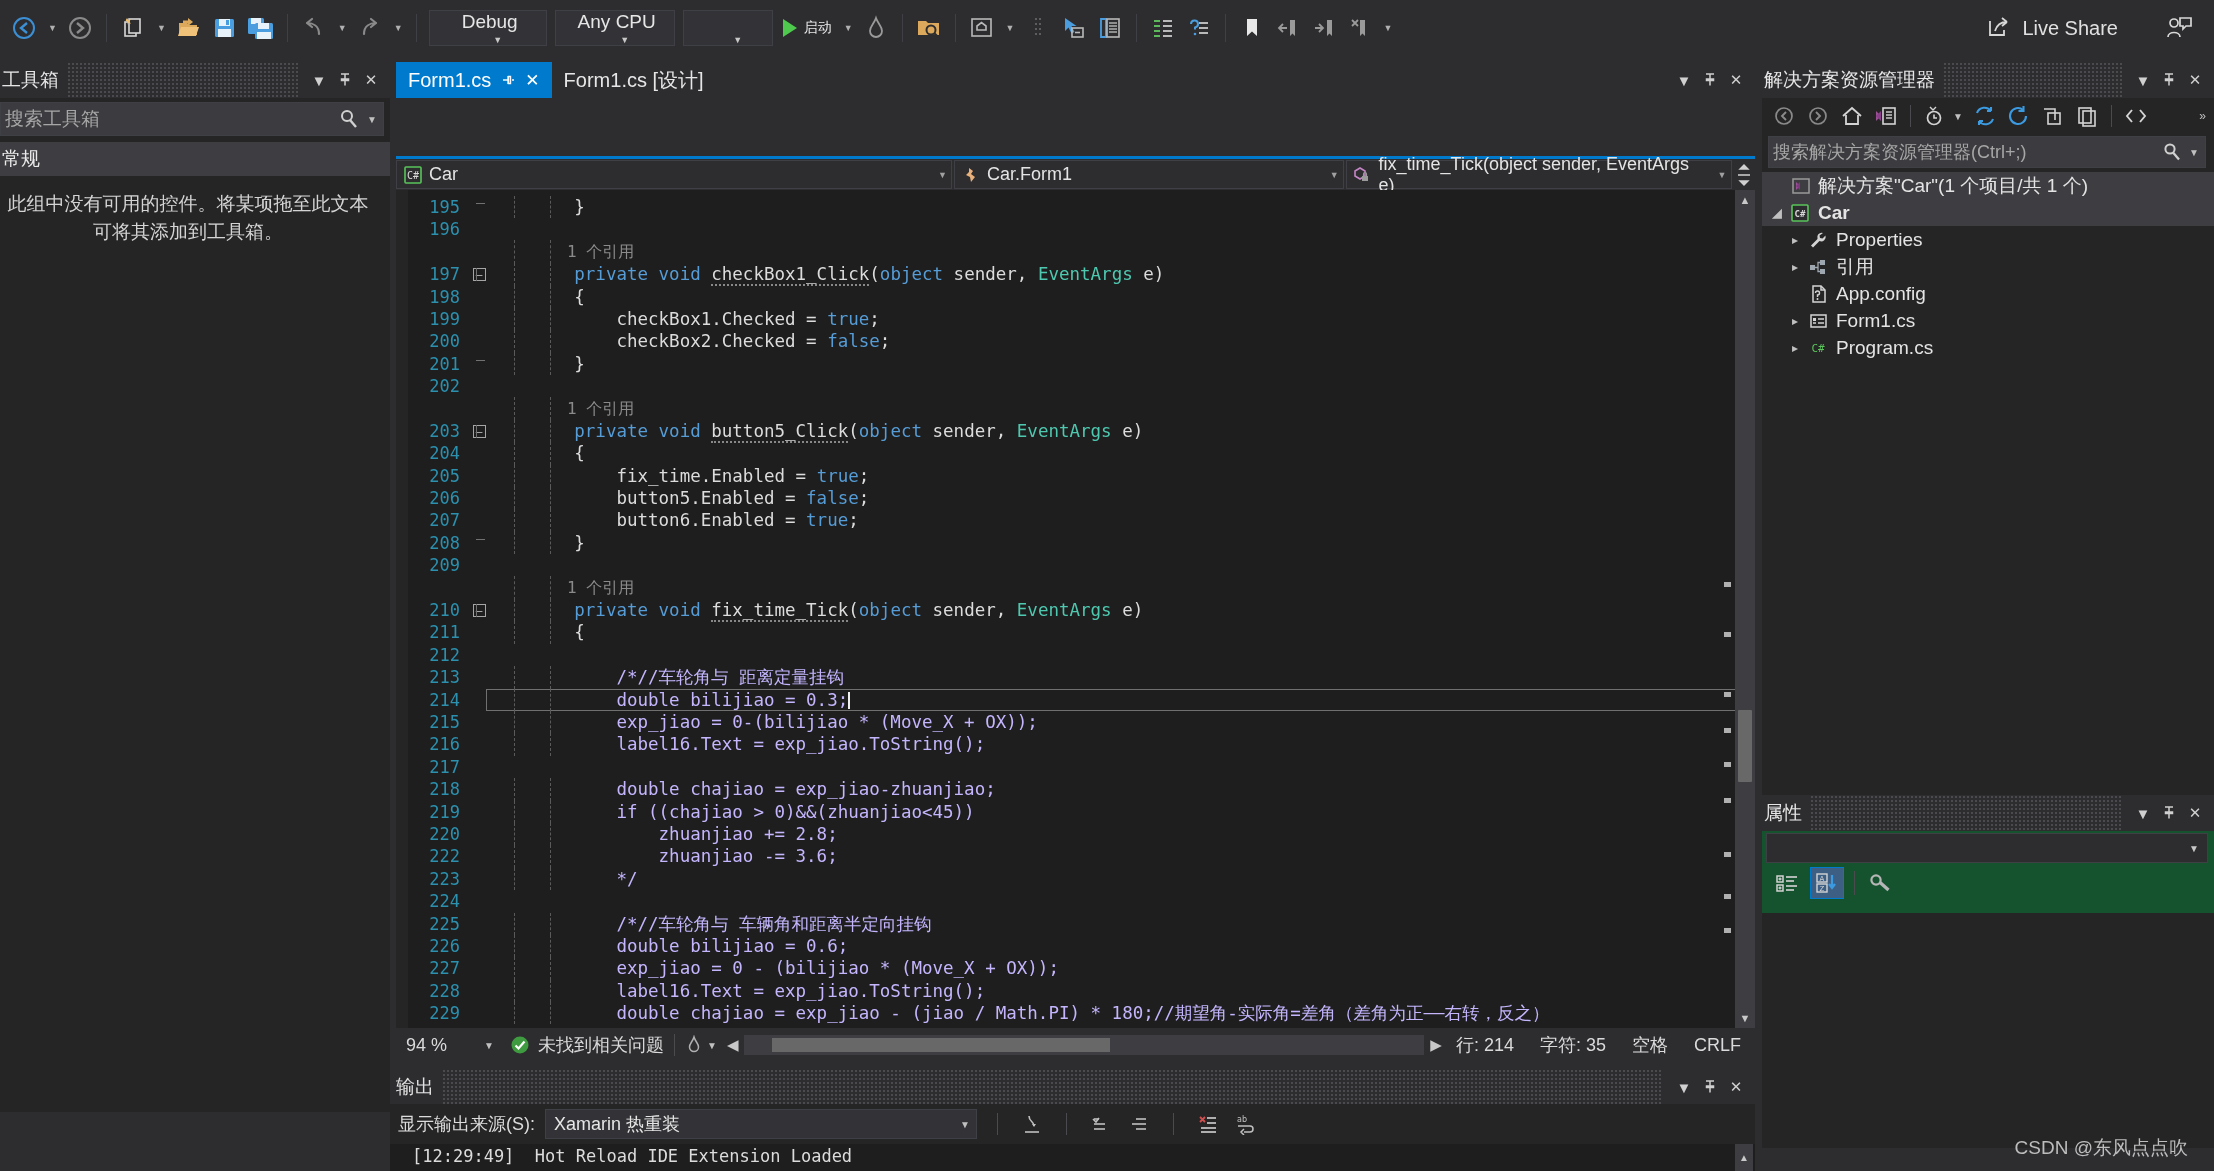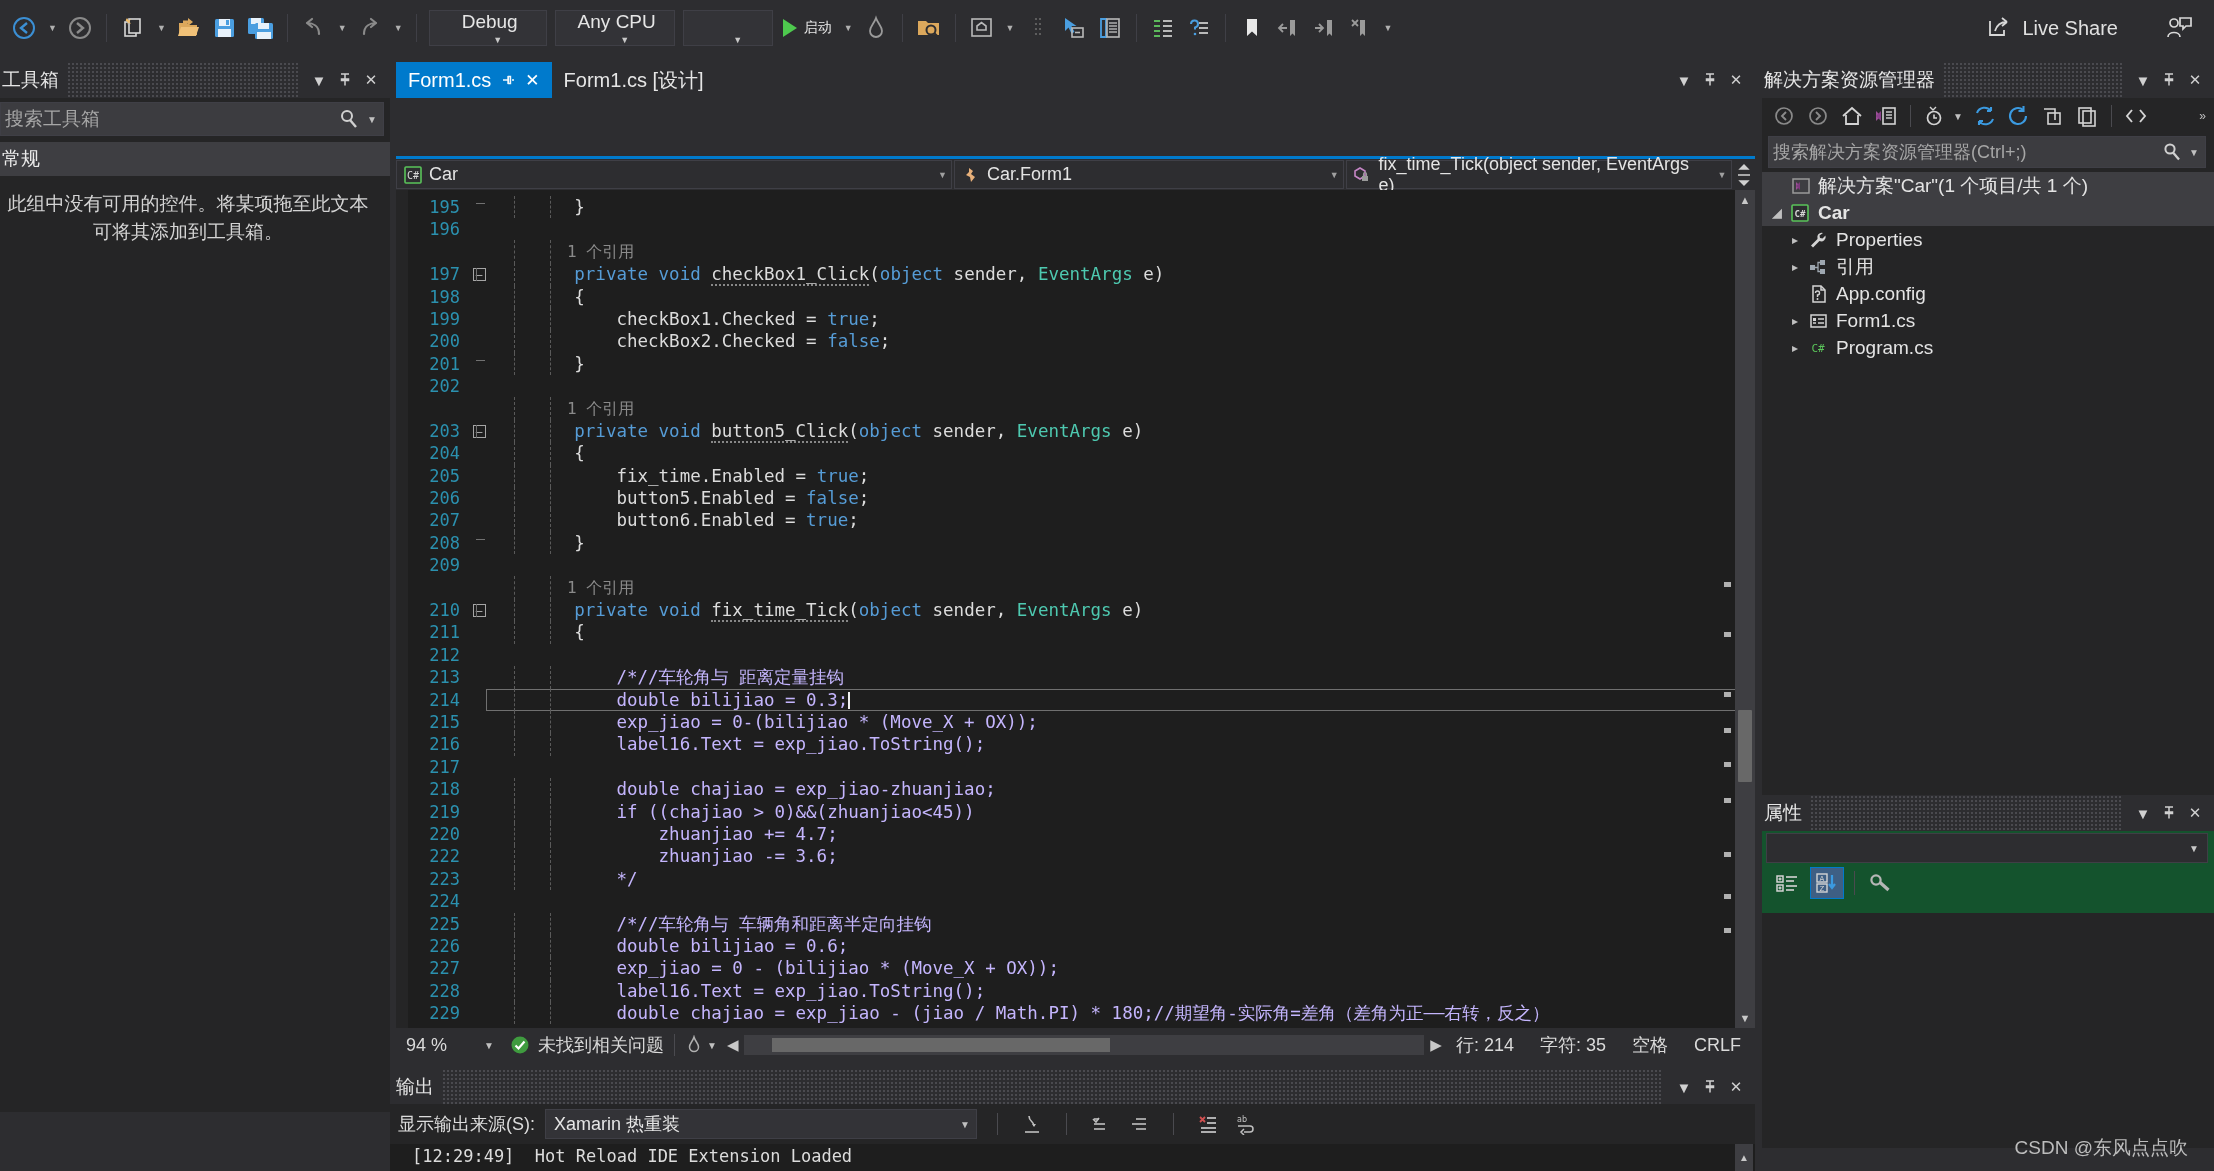--- a/index.html
+++ b/index.html
@@ -486,21 +486,21 @@
           <div class="ln-row"><span class="ln-num">210</span><span class="ln-fold"><span class="fold-line"></span><span class="fold-box">–</span></span><span class="ln-code"><span class="guide" style="left: 24px;"></span><span class="guide" style="left: 60px;"></span><span class="kw">        private void </span><span class="squig">fix_time_Tick</span><span class="plain">(</span><span class="kw">object</span><span class="plain"> sender, </span><span class="typ">EventArgs</span><span class="plain"> e)</span></span></div>
           <div class="ln-row"><span class="ln-num">211</span><span class="ln-fold"><span class="fold-line"></span></span><span class="ln-code"><span class="guide" style="left: 24px;"></span><span class="guide" style="left: 60px;"></span><span class="plain">        {</span></span></div>
           <div class="ln-row"><span class="ln-num">212</span><span class="ln-fold"><span class="fold-line"></span></span><span class="ln-code"><span class="guide" style="left: 24px;"></span><span class="guide" style="left: 60px;"></span><span class="plain"></span></span></div>
           <div class="ln-row"><span class="ln-num">213</span><span class="ln-fold"><span class="fold-line"></span></span><span class="ln-code"><span class="guide" style="left: 24px;"></span><span class="guide" style="left: 60px;"></span><span class="cmt">            /*//车轮角与 距离定量挂钩</span></span></div>
           <div class="ln-row"><span class="ln-num">214</span><span class="ln-fold"><span class="fold-line"></span></span><span class="cursorline"></span><span class="ln-code"><span class="guide" style="left: 24px;"></span><span class="guide" style="left: 60px;"></span><span class="cmt">            double bilijiao = 0.3;</span><span class="caret"></span></span></div>
           <div class="ln-row"><span class="ln-num">215</span><span class="ln-fold"><span class="fold-line"></span></span><span class="ln-code"><span class="guide" style="left: 24px;"></span><span class="guide" style="left: 60px;"></span><span class="cmt">            exp_jiao = 0-(bilijiao * (Move_X + OX));</span></span></div>
           <div class="ln-row"><span class="ln-num">216</span><span class="ln-fold"><span class="fold-line"></span></span><span class="ln-code"><span class="guide" style="left: 24px;"></span><span class="guide" style="left: 60px;"></span><span class="cmt">            label16.Text = exp_jiao.ToString();</span></span></div>
           <div class="ln-row"><span class="ln-num">217</span><span class="ln-fold"><span class="fold-line"></span></span><span class="ln-code"><span class="guide" style="left: 24px;"></span><span class="guide" style="left: 60px;"></span><span class="plain"></span></span></div>
           <div class="ln-row"><span class="ln-num">218</span><span class="ln-fold"><span class="fold-line"></span></span><span class="ln-code"><span class="guide" style="left: 24px;"></span><span class="guide" style="left: 60px;"></span><span class="cmt">            double chajiao = exp_jiao-zhuanjiao;</span></span></div>
           <div class="ln-row"><span class="ln-num">219</span><span class="ln-fold"><span class="fold-line"></span></span><span class="ln-code"><span class="guide" style="left: 24px;"></span><span class="guide" style="left: 60px;"></span><span class="cmt">            if ((chajiao &gt; 0)&amp;&amp;(zhuanjiao&lt;45))</span></span></div>
-          <div class="ln-row"><span class="ln-num">220</span><span class="ln-fold"><span class="fold-line"></span></span><span class="ln-code"><span class="guide" style="left: 24px;"></span><span class="guide" style="left: 60px;"></span><span class="cmt">                zhuanjiao += 4.7;</span></span></div>
+          <div class="ln-row"><span class="ln-num">220</span><span class="ln-fold"><span class="fold-line"></span></span><span class="ln-code"><span class="guide" style="left: 24px;"></span><span class="guide" style="left: 60px;"></span><span class="cmt">                zhuanjiao += 2.8;</span></span></div>
           <div class="ln-row"><span class="ln-num">222</span><span class="ln-fold"><span class="fold-line"></span></span><span class="ln-code"><span class="guide" style="left: 24px;"></span><span class="guide" style="left: 60px;"></span><span class="cmt">                zhuanjiao -= 3.6;</span></span></div>
           <div class="ln-row"><span class="ln-num">223</span><span class="ln-fold"><span class="fold-line"></span></span><span class="ln-code"><span class="guide" style="left: 24px;"></span><span class="guide" style="left: 60px;"></span><span class="cmt">            */</span></span></div>
           <div class="ln-row"><span class="ln-num">224</span><span class="ln-fold"><span class="fold-line"></span></span><span class="ln-code"><span class="guide" style="left: 24px;"></span><span class="guide" style="left: 60px;"></span><span class="plain"></span></span></div>
           <div class="ln-row"><span class="ln-num">225</span><span class="ln-fold"><span class="fold-line"></span></span><span class="ln-code"><span class="guide" style="left: 24px;"></span><span class="guide" style="left: 60px;"></span><span class="cmt">            /*//车轮角与 车辆角和距离半定向挂钩</span></span></div>
           <div class="ln-row"><span class="ln-num">226</span><span class="ln-fold"><span class="fold-line"></span></span><span class="ln-code"><span class="guide" style="left: 24px;"></span><span class="guide" style="left: 60px;"></span><span class="cmt">            double bilijiao = 0.6;</span></span></div>
           <div class="ln-row"><span class="ln-num">227</span><span class="ln-fold"><span class="fold-line"></span></span><span class="ln-code"><span class="guide" style="left: 24px;"></span><span class="guide" style="left: 60px;"></span><span class="cmt">            exp_jiao = 0 - (bilijiao * (Move_X + OX));</span></span></div>
           <div class="ln-row"><span class="ln-num">228</span><span class="ln-fold"><span class="fold-line"></span></span><span class="ln-code"><span class="guide" style="left: 24px;"></span><span class="guide" style="left: 60px;"></span><span class="cmt">            label16.Text = exp_jiao.ToString();</span></span></div>
           <div class="ln-row"><span class="ln-num">229</span><span class="ln-fold"><span class="fold-line"></span></span><span class="ln-code"><span class="guide" style="left: 24px;"></span><span class="guide" style="left: 60px;"></span><span class="cmt">            double chajiao = exp_jiao - (jiao / Math.PI) * 180;//期望角-实际角=差角（差角为正——右转，反之）</span></span></div>
         </div>
     </div>

